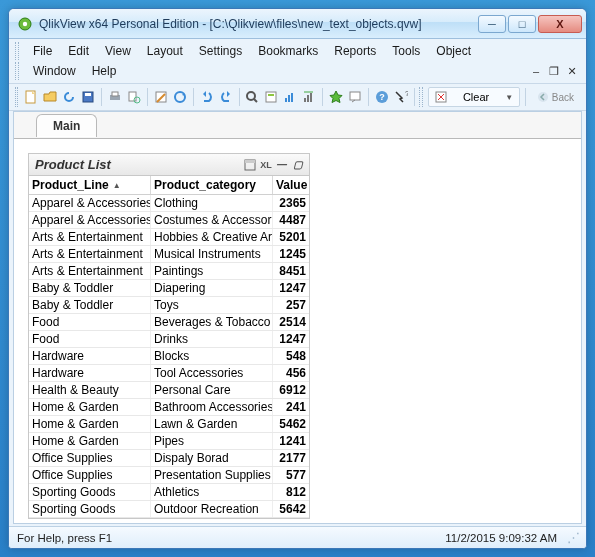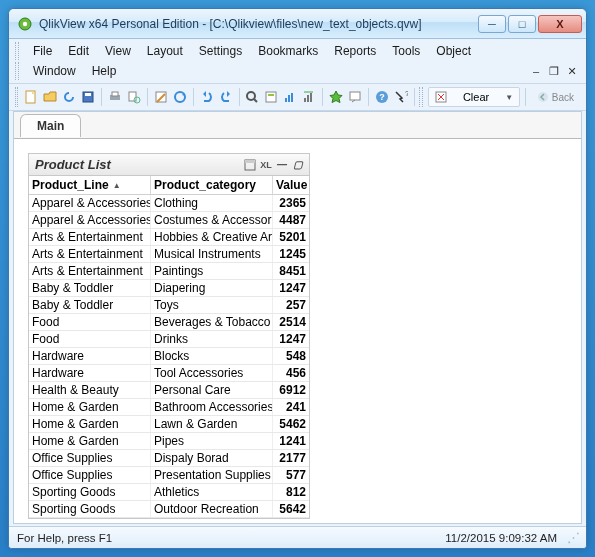--- a/index.html
+++ b/index.html
@@ -22,21 +22,21 @@
 .mdi-ctrl span { width: 16px; height: 14px; display: inline-flex; align-items: center; justify-content: center; cursor: pointer; }
 
 .toolbar { display: flex; align-items: center; padding: 3px 6px; gap: 3px; background: #eaf3fb; border-bottom: 1px solid #c8d8e8; }
 .toolbar .grip { width: 4px; height: 20px; border-left: 1px dotted #9bb4cc; border-right: 1px dotted #9bb4cc; margin-right: 2px; }
 .tb-btn { width: 20px; height: 20px; display: inline-flex; align-items: center; justify-content: center; border: 1px solid transparent; border-radius: 2px; cursor: pointer; }
 .tb-sep { width: 1px; height: 18px; background: #c2d3e3; margin: 0 2px; }
 .tb-clear { height: 20px; padding: 0 6px; display: inline-flex; align-items: center; gap: 16px; font-size: 11px; border: 1px solid #c6d6e4; border-radius: 2px; background: #f7fbff; cursor: pointer; }
 .tb-back { height: 20px; padding: 0 6px; display: inline-flex; align-items: center; gap: 3px; font-size: 10px; color: #888; cursor: pointer; }
 
 .workspace { flex: 1; background: #f6f6f6; border: 1px solid #bacfe3; margin: 0 4px 2px 4px; position: relative; overflow: hidden; }
-.tabstrip { position: absolute; top: 2px; left: 6px; display: flex; }
+.tabstrip { position: absolute; top: 2px; left: 22px; display: flex; }
 .tab { background: #fdfdfd; border: 1px solid #b9b9b9; border-bottom: none; border-radius: 6px 6px 0 0; padding: 4px 16px; font-size: 12px; font-weight: bold; color: #333; cursor: pointer; box-shadow: 0 -1px 0 #fff inset; }
 .sheet { position: absolute; top: 26px; left: 0; right: 0; bottom: 0; background: #fff; border-top: 1px solid #b9b9b9; padding: 14px 0 0 14px; }
 
 .qv-obj { width: 282px; border: 1px solid #c8c8c8; background: #fff; }
 .qv-cap { height: 22px; background: linear-gradient(to bottom, #fafafa, #e8e8e8); border-bottom: 1px solid #c8c8c8; display: flex; align-items: center; padding: 0 4px 0 6px; font-size: 13px; font-weight: bold; font-style: italic; color: #333; }
 .qv-cap .spacer { flex: 1; }
 .qv-cap .cap-icon { width: 14px; height: 14px; display: inline-flex; align-items: center; justify-content: center; font-size: 10px; color: #555; margin-left: 2px; cursor: pointer; }
 
 .qv-head { display: flex; font-size: 12px; font-weight: bold; border-bottom: 1px solid #d0d0d0; }
 .qv-head > div { padding: 2px 3px; border-right: 1px solid #d8d8d8; display: flex; align-items: center; gap: 4px; }

